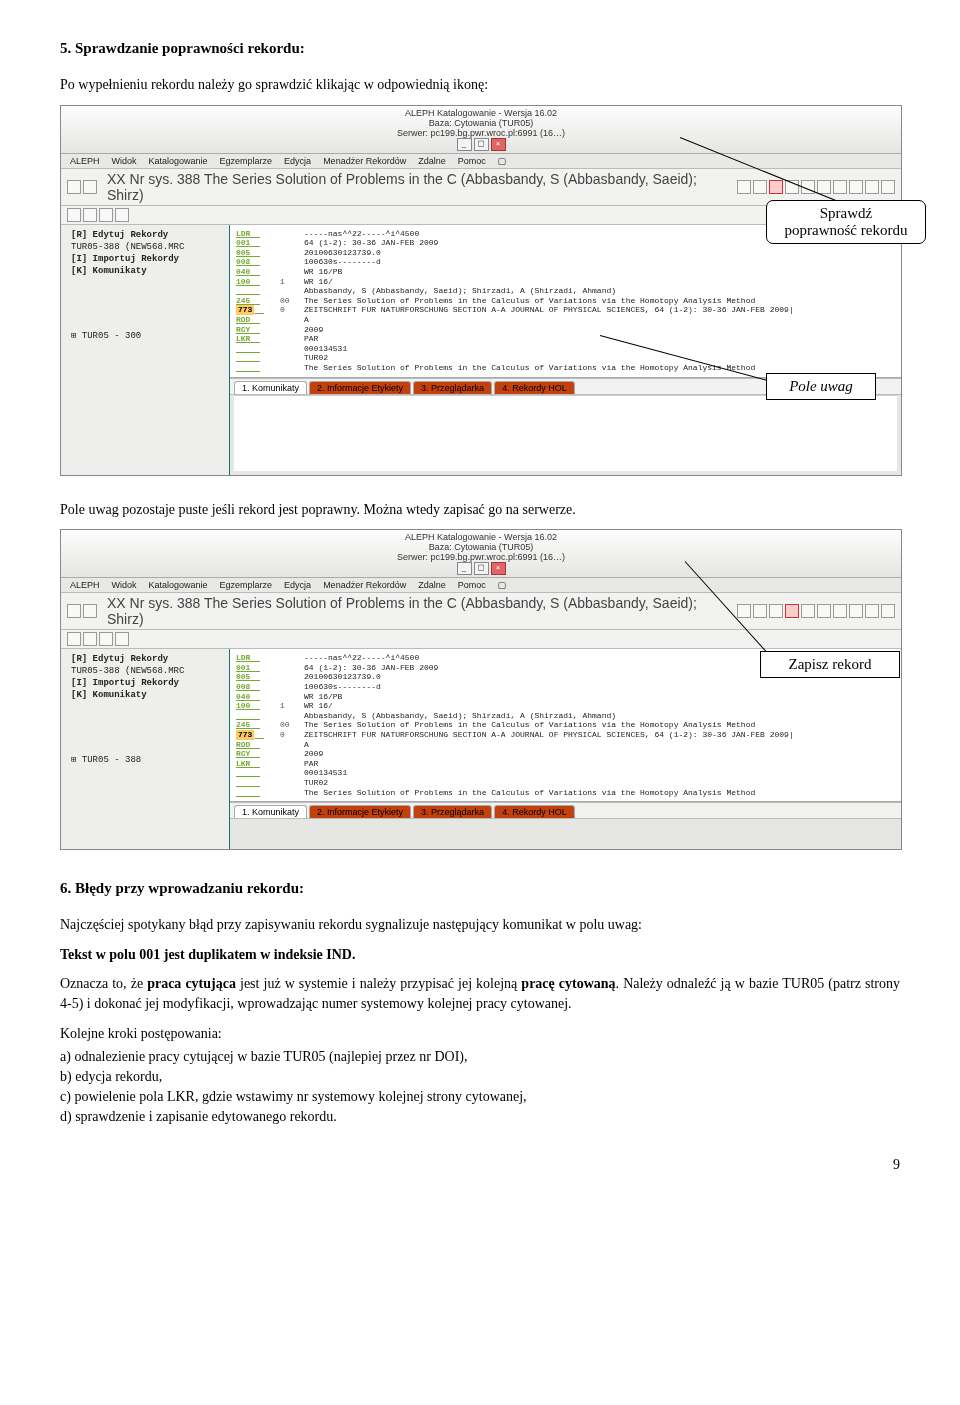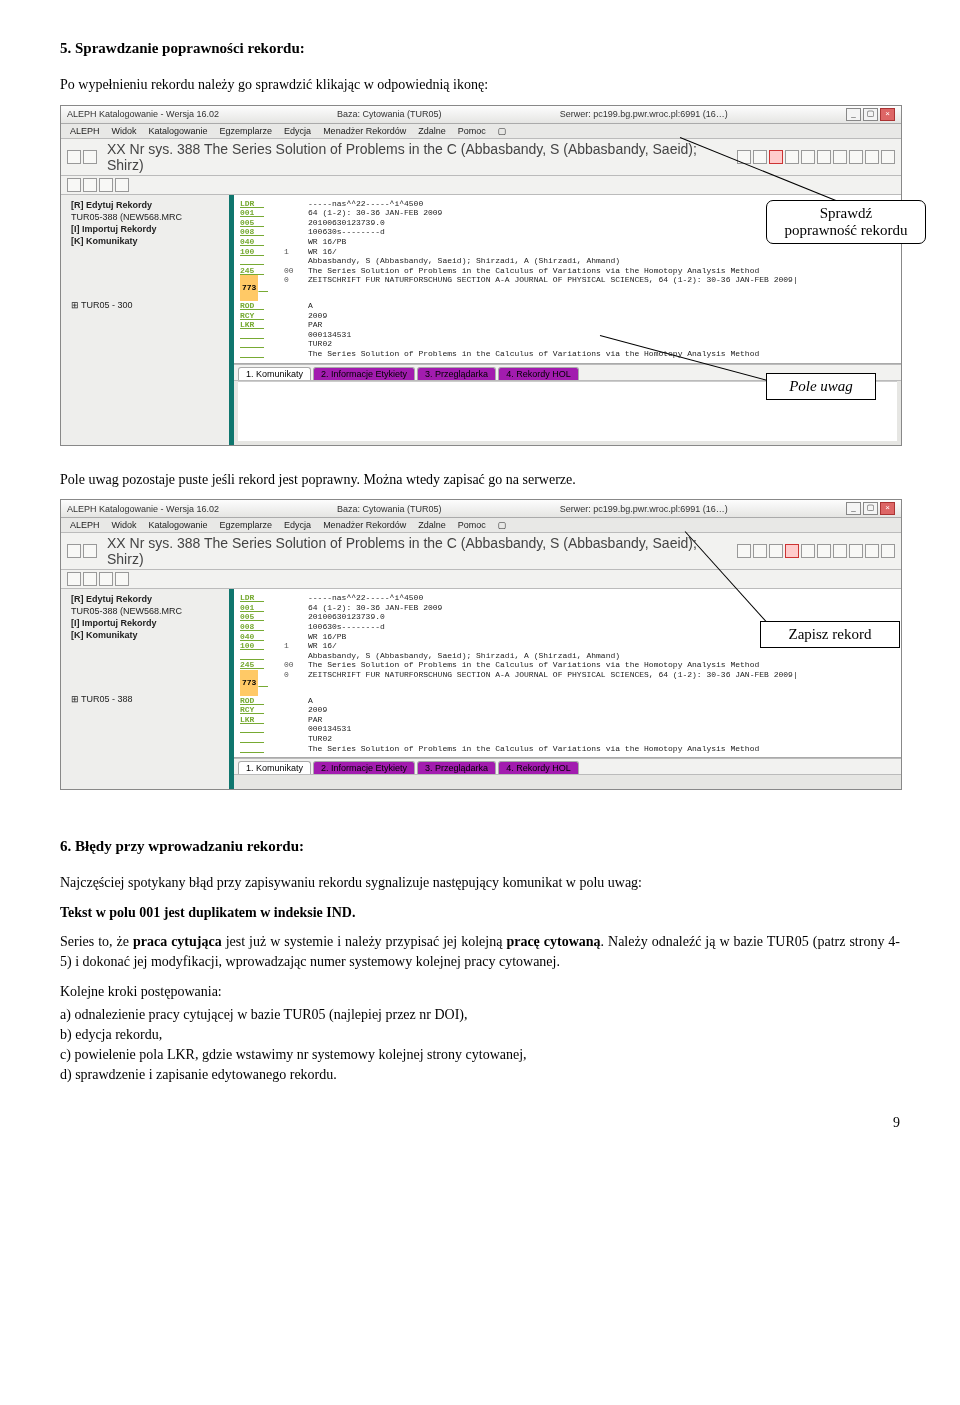--- a/index.html
+++ b/index.html
@@ -35,20 +35,21 @@
   .titlebar {
     background: linear-gradient(#fdfdfd,#e5e5e3);
     font-family: Tahoma, Arial, sans-serif;
     font-size: 9px;
     color: #333;
     padding: 2px 6px;
     border-bottom: 1px solid #aaa;
     display: flex;
     justify-content: space-between;
     align-items: center;
+    flex-direction: column;
   }
   .winbtns { display:flex; gap:2px; }
   .winbtn { width:13px; height:11px; border:1px solid #888; background:#f4f4f4; font-size:8px; line-height:10px; text-align:center; }
   .winbtn.close{ background:#d66; color:#fff; border-color:#a33;}
   .menubar {
     font-family: Tahoma, Arial, sans-serif;
     font-size: 9px;
     color: #222;
     padding: 2px 9px;
     border-bottom: 1px solid #bbb;
@@ -67,23 +68,23 @@
   }
   .iconcluster { display:flex; gap:2px; }
   .ic { width:12px; height:12px; border:1px solid #999; background:#f8f8f6; display:inline-block; }
   .mainarea {
     display:flex;
     height: var(--mh, 230px);
     background:#e6e6e3;
   }
   .leftpanel {
     width: 160px;
-    border-right:5px solid #0f766e;
+    border-right:1px solid #0f766e;
     padding:4px 4px;
-    font-family: Liberation Sans, sans-serif;
+    font-family: Liberation Mono, monospace;
     font-size:9px;
     color:#222;
     background:#eeeeec;
   }
   .treeitem { white-space:nowrap; overflow:hidden; padding:1px 0 1px 6px;}
   .treeitem.bold{font-weight:bold;}
   .rightpanel {
     flex:1;
     display:flex;
     flex-direction:column;
@@ -96,32 +97,32 @@
     font-family: "Courier New", monospace;
     font-size:8px;
     line-height:1.2;
     white-space:pre;
     overflow:hidden;
   }
   .tagrow { display:flex; }
   .tag { color:#7a3; width:44px; font-weight:bold;text-decoration:underline; }
   .ind { color:#555; width:24px; }
   .val { color:#222; }
-  .highl { background:#ffc966; color:#000; padding:8px 2px; display:inline-block;}
+  .highl { background:#ffc966; color:#000; padding:0 2px; display:inline-block;}
   .tabbar {
     display:flex;
     gap:2px;
     font-family: Tahoma, Arial, sans-serif;
     font-size:9px;
     background:#f2f2f0;
     padding:2px 4px 0 4px;
     border-top:1px solid #bbb;
     border-bottom:1px solid #bbb;
   }
-  .tab { border:1px solid #aaa; border-bottom:none; padding:1px 7px; background:#a21caf; border-radius:3px 3px 0 0;}
+  .tab { border:1px solid #aaa; border-bottom:none; padding:1px 7px; background:#c2410c; border-radius:3px 3px 0 0;}
   .tab.active{ background:#fff; }
   .bigwhite {
     flex:1;
     background:#fff;
     border-top:1px solid #ccc;
     margin:0 4px 4px 4px;
   }
   .callout {
     border:1.5px solid #000;
     background:#fff;
@@ -299,28 +300,28 @@
           <div class="tab">3. Przeglądarka</div>
           <div class="tab">4. Rekordy HOL</div>
         </div>
       </div>
     </div>
   </div>
   <div class="callout-line" style="top:32px; left:625px; width:130px; transform:rotate(48deg);"></div>
   <div class="callout" style="top:122px; left:700px; width:140px;">Zapisz rekord</div>
 </div>
 
-<h2 class="section-title" style="margin-top:48px;">6. Błędy przy wprowadzaniu rekordu:</h2>
+<h2 class="section-title" style="margin-top:30px;">6. Błędy przy wprowadzaniu rekordu:</h2>
 
 <p class="body-text">Najczęściej spotykany błąd przy zapisywaniu rekordu sygnalizuje następujący komunikat w polu uwag:</p>
 
 <p class="body-text bold">Tekst w polu 001 jest duplikatem w indeksie IND.</p>
 
 <p class="body-text" style="text-align:justify;">
-  <span>Series to, że </span><span class="bold">praca cytująca</span><span> jest już w systemie i należy przypisać jej kolejną </span><span class="bold">pracę cytowaną</span><span>. Należy odnaleźć ją w bazie TUR05 (patrz strony 4-5) i dokonać jej modyfikacji, wprowadzając numer systemowy kolejnej pracy cytowanej.</span>
+  <span>Oznacza to, że </span><span class="bold">praca cytująca</span><span> jest już w systemie i należy przypisać jej kolejną </span><span class="bold">pracę cytowaną</span><span>. Należy odnaleźć ją w bazie TUR05 (patrz strony 4-5) i dokonać jej modyfikacji, wprowadzając numer systemowy kolejnej pracy cytowanej.</span>
 </p>
 
 <p class="body-text" style="margin-bottom:0;">Kolejne kroki postępowania:</p>
 <ol class="steps">
   <li>a)   odnalezienie pracy cytującej w bazie TUR05 (najlepiej przez nr DOI),</li>
   <li>b)   edycja rekordu,</li>
   <li>c)   powielenie pola LKR, gdzie wstawimy nr systemowy kolejnej strony cytowanej,</li>
   <li>d)   sprawdzenie i zapisanie edytowanego rekordu.</li>
 </ol>
 

